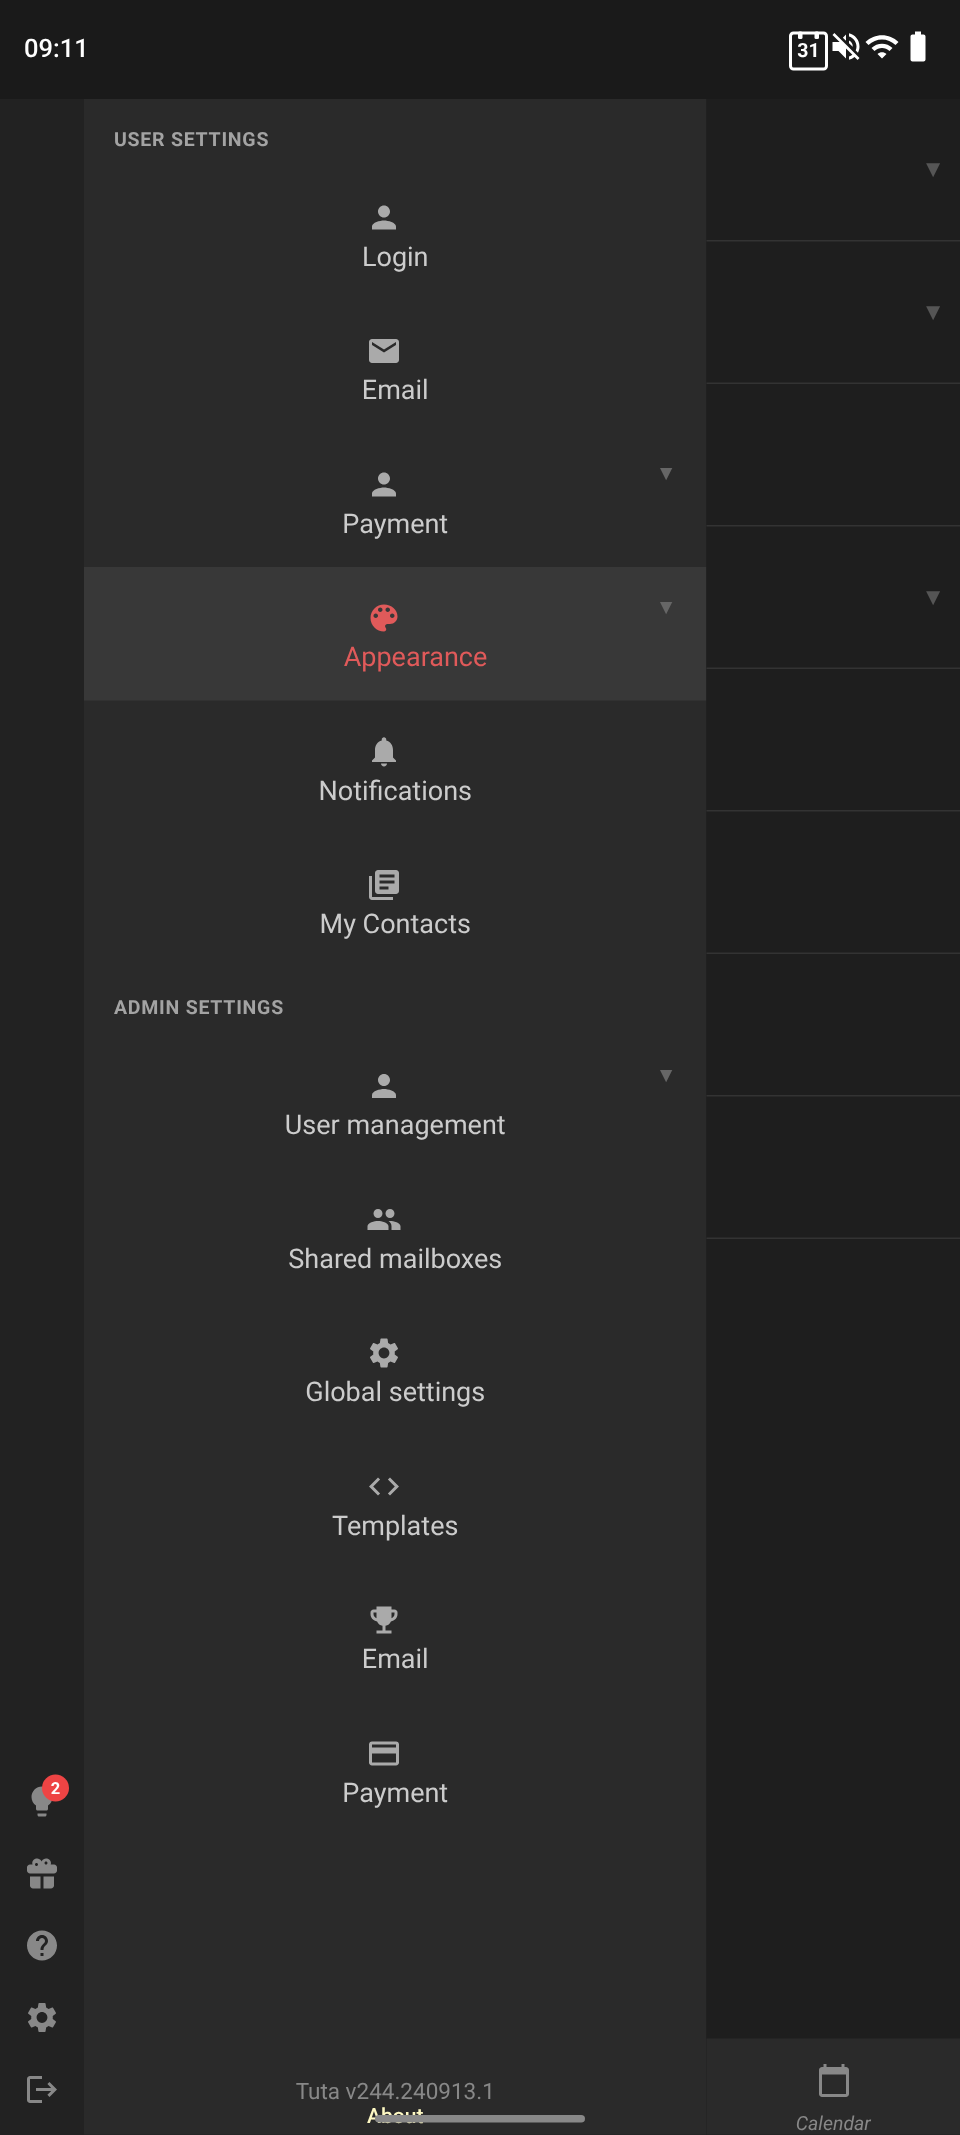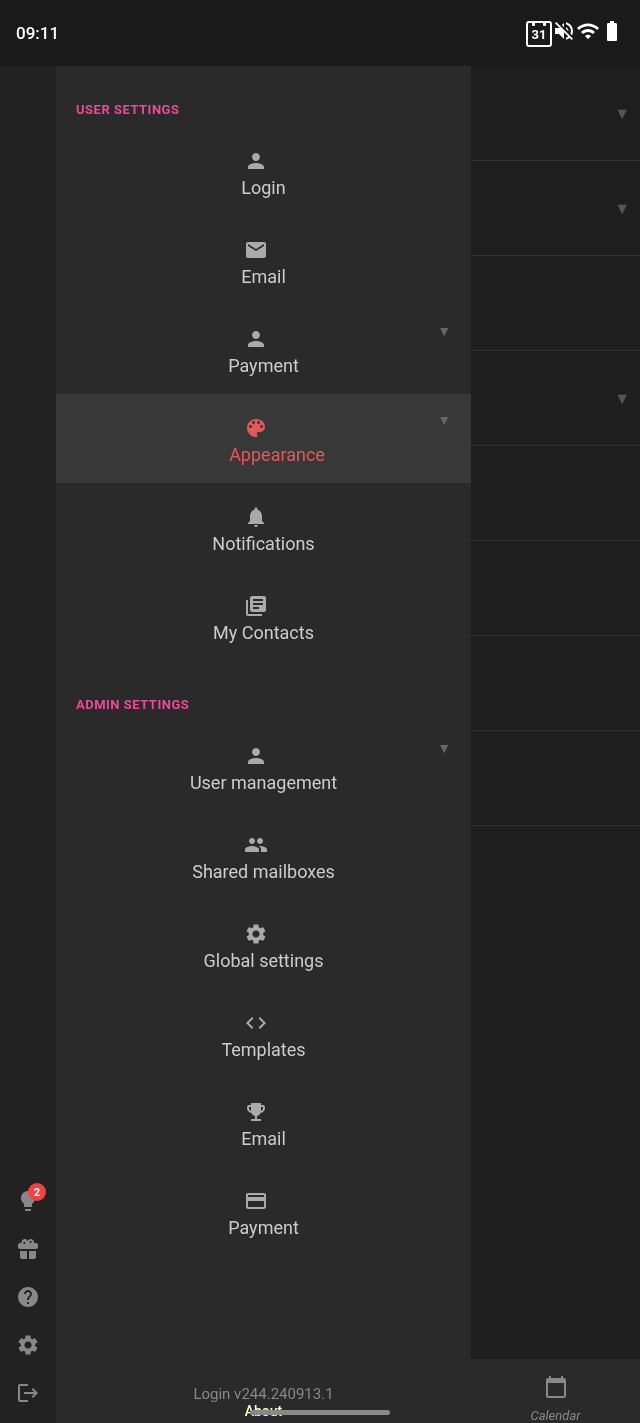--- a/index.html
+++ b/index.html
@@ -133,22 +133,22 @@
       top: 0;
       width: 415px;
       height: 100%;
       background: #2a2a2a;
       overflow-y: auto;
       display: flex;
       flex-direction: column;
     }
 
     .section-header {
-      padding: 36px 20px 10px 20px;
-      color: #ec4899;
+      padding: 20px 20px 10px 20px;
+      color: #a3a3a3;
       font-size: 13px;
       font-weight: 700;
       letter-spacing: 0.5px;
       text-transform: uppercase;
     }
 
     .menu-item {
       display: flex;
       align-items: center;
       padding: 18px 20px;
@@ -450,21 +450,21 @@
     <div class="menu-item">
       <div class="menu-icon">
         <svg viewBox="0 0 24 24" fill="currentColor">
           <path d="M20 4H4c-1.11 0-1.99.89-1.99 2L2 18c0 1.11.89 2 2 2h16c1.11 0 2-.89 2-2V6c0-1.11-.89-2-2-2zm0 14H4v-6h16v6zm0-10H4V6h16v2z"></path>
         </svg>
       </div>
       <span class="menu-label">Payment</span>
     </div>
 
     <div class="version-footer">
-      <div>Login v244.240913.1</div>
+      <div>Tuta v244.240913.1</div>
       <div class="about-link">About</div>
     </div>
   </div>
 
   <div class="right-panel">
     <div class="right-panel-item">
       <span class="right-chevron">▼</span>
     </div>
     <div class="right-panel-item">
       <span class="right-chevron">▼</span>

